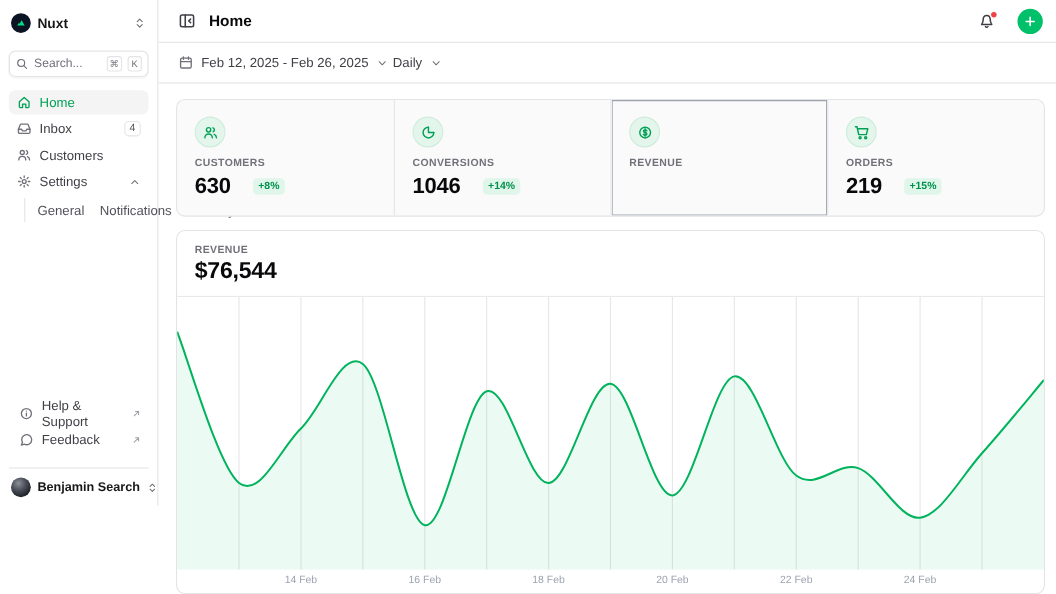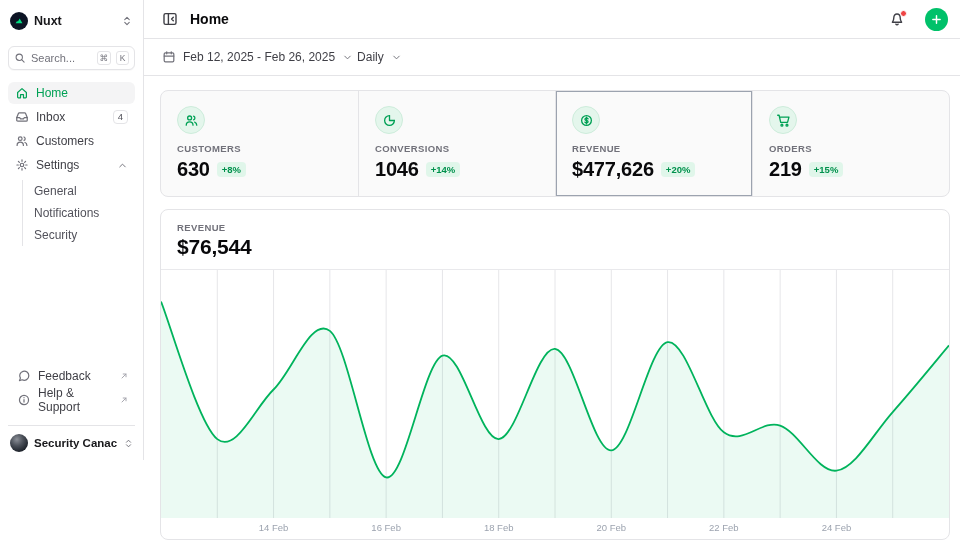--- a/index.html
+++ b/index.html
@@ -19,21 +19,21 @@
   .search-box { display:flex; align-items:center; gap:5px; height:24px; border:1px solid #e4e4e7; border-radius:6px; padding:0 5px; margin-bottom:12px; background:#fff; box-shadow:0 1px 1px rgba(0,0,0,.03); }
   .search-box input { border:none; outline:none; flex:1; width:40px; font-size:11px; color:#3f3f46; font-family:inherit; background:transparent; }
   .search-box input::placeholder { color:#71717a; }
   .kbd { font-size:8.5px; color:#71717a; border:1px solid #e4e4e7; border-radius:3px; background:#fff; min-width:13px; height:14px; display:flex; align-items:center; justify-content:center; padding:0 2px; }
   .nav { display:flex; flex-direction:column; gap:2px; }
   .nav-item { display:flex; align-items:center; gap:7px; height:22px; padding:0 7px; border-radius:6px; font-size:12px; font-weight:500; color:#3f3f46; cursor:pointer; }
   .nav-item .lbl { flex:1; }
   .nav-item.active { background:#f4f4f5; color:#00a155; }
   .nav-item.active .ico { stroke:#00a155; }
   .count-badge { font-size:9.5px; color:#52525b; border:1px solid #e4e4e7; border-radius:4px; padding:1px 4px; line-height:1.1; background:#fff; }
-  .sub-list { margin:2px 0 2px 14px; border-left:1px solid #e4e4e7; padding-left:4px; display:flex; flex-direction:column; }
+  .sub-list { margin:2px 0 2px 14px; border-left:1px solid #e4e4e7; padding-left:4px; display:flex; flex-direction:row; }
   .sub-item { height:22px; display:flex; align-items:center; padding:0 7px; font-size:12px; font-weight:500; color:#52525b; border-radius:6px; cursor:pointer; }
   .spacer { flex:1; }
   .ext { margin-left:2px; margin-bottom:6px; }
   .user-row { border-top:1px solid #e4e4e7; margin-top:8px; padding:8px 2px 0; display:flex; align-items:center; gap:6px; cursor:pointer; }
   .avatar { width:18px; height:18px; border-radius:50%; background:radial-gradient(circle at 38% 30%, #8b8f97 0%, #4b5059 38%, #191e26 78%); flex-shrink:0; }
   .user-name { font-size:11.5px; font-weight:700; color:#18181b; flex:1; white-space:nowrap; }
 
   
   .main { flex:1; display:flex; flex-direction:column; min-width:0; }
   .header { height:40px; border-bottom:1px solid #e4e4e7; display:flex; align-items:center; padding:0 12px 0 16px; gap:10px; }
@@ -46,21 +46,21 @@
 
   .content { padding:14px 10px 0 16px; }
   
   .stats { display:grid; grid-template-columns:repeat(4,1fr); border:1px solid #e4e4e7; border-radius:8px; overflow:hidden; background:#fafafa; }
   .stat-cell { padding:15px 16px; cursor:pointer; position:relative; }
   .stat-cell + .stat-cell { border-left:1px solid #e4e4e7; }
   .stat-cell.selected { box-shadow:inset 0 0 0 1px #9ca3af; }
   .stat-icon { width:28px; height:28px; border-radius:50%; background:#e4f6ec; border:1px solid #cdecdb; display:flex; align-items:center; justify-content:center; }
   .stat-icon .ico { stroke:#00a155; }
   .stat-label { margin-top:9px; font-size:9.5px; font-weight:600; letter-spacing:.04em; color:#71717a; }
-  .stat-value-row { margin-top:4px; display:flex; align-items:center; gap:7px; }
+  .stat-value-row { margin-top:4px; display:flex; align-items:center; gap:20px; }
   .stat-value { font-size:20px; font-weight:700; color:#09090b; letter-spacing:-.01em; }
   .delta-badge { font-size:9.5px; font-weight:600; color:#00914c; background:#e0f6ea; border-radius:4px; padding:2px 5px; }
 
   
   .chart-card { margin-top:12px; border:1px solid #e4e4e7; border-radius:8px; background:#fff; overflow:hidden; }
   .chart-head { padding:12px 16px 10px; border-bottom:1px solid #e9e9ec; }
   .chart-label { font-size:9.5px; font-weight:600; letter-spacing:.04em; color:#71717a; }
   .chart-value { font-size:21px; font-weight:700; color:#09090b; margin-top:2px; letter-spacing:-.01em; }
   .chart-plot { height:248px; position:relative; }
   .chart-plot svg { width:100%; height:100%; }
@@ -152,49 +152,49 @@
         </div>
     </div>
   </nav>
 
   <div class="spacer"></div>
 
   <nav class="nav ext">
     <div class="nav-item">
       <span>
         <svg class="ico" width="14" height="14" viewBox="0 0 16 16">
-            <path d="M13.5 7.7a5.2 5.2 0 0 1-7.6 4.6L2.8 13.3l1.1-2.9a5.2 5.2 0 1 1 9.6-2.7z"></path>
-          </svg>
-      </span>
-      <span class="lbl">Feedback</span>
+            <circle cx="8" cy="8" r="5.2"></circle>
+            <path d="M8 7.6v2.8M8 5.4h.01"></path>
+          </svg>
+      </span>
+      <span class="lbl">Help &amp; Support</span>
       <span>
         <svg class="ico" width="8" height="8" viewBox="0 0 12 12" style="stroke:#a1a1aa">
             <path d="M3 9 9 3M4.8 3H9v4.2"></path>
           </svg>
       </span>
     </div>
     <div class="nav-item">
       <span>
         <svg class="ico" width="14" height="14" viewBox="0 0 16 16">
-            <circle cx="8" cy="8" r="5.2"></circle>
-            <path d="M8 7.6v2.8M8 5.4h.01"></path>
-          </svg>
-      </span>
-      <span class="lbl">Help &amp; Support</span>
+            <path d="M13.5 7.7a5.2 5.2 0 0 1-7.6 4.6L2.8 13.3l1.1-2.9a5.2 5.2 0 1 1 9.6-2.7z"></path>
+          </svg>
+      </span>
+      <span class="lbl">Feedback</span>
       <span>
         <svg class="ico" width="8" height="8" viewBox="0 0 12 12" style="stroke:#a1a1aa">
             <path d="M3 9 9 3M4.8 3H9v4.2"></path>
           </svg>
       </span>
     </div>
   </nav>
 
   <div class="user-row">
     <span class="avatar"></span>
-    <span class="user-name">Security Canac</span>
+    <span class="user-name">Benjamin Search</span>
     <span>
       <svg class="ico" width="11" height="11" viewBox="0 0 16 16">
           <path d="M5 6.2 8 3.2l3 3M5 9.8l3 3 3-3"></path>
         </svg>
     </span>
   </div>
 </aside>
 
 <div class="main">
 
@@ -286,24 +286,20 @@
 
       <div class="stat-cell selected">
         <div class="stat-icon">
           <svg class="ico" width="15" height="15" viewBox="0 0 16 16">
               <circle cx="8" cy="8" r="5.2"></circle>
               <path d="M9.7 6.3c-.3-.5-.9-.8-1.7-.8-1 0-1.7.5-1.7 1.2S7 7.8 8 8s1.7.6 1.7 1.3-.8 1.2-1.7 1.2c-.8 0-1.4-.3-1.7-.8"></path>
               <path d="M8 4.4v7.2"></path>
             </svg>
         </div>
         <div class="stat-label">REVENUE</div>
-        <div class="stat-value-row">
-          <span class="stat-value">$477,626</span>
-          <span class="delta-badge">+20%</span>
-        </div>
       </div>
 
       <div class="stat-cell">
         <div class="stat-icon">
           <svg class="ico" width="15" height="15" viewBox="0 0 16 16">
               <circle cx="6.3" cy="13" r="1"></circle>
               <circle cx="11.7" cy="13" r="1"></circle>
               <path d="M1.8 2.4h1.5l1.7 7.6h7.3l1.5-5.6H4"></path>
             </svg>
         </div>

